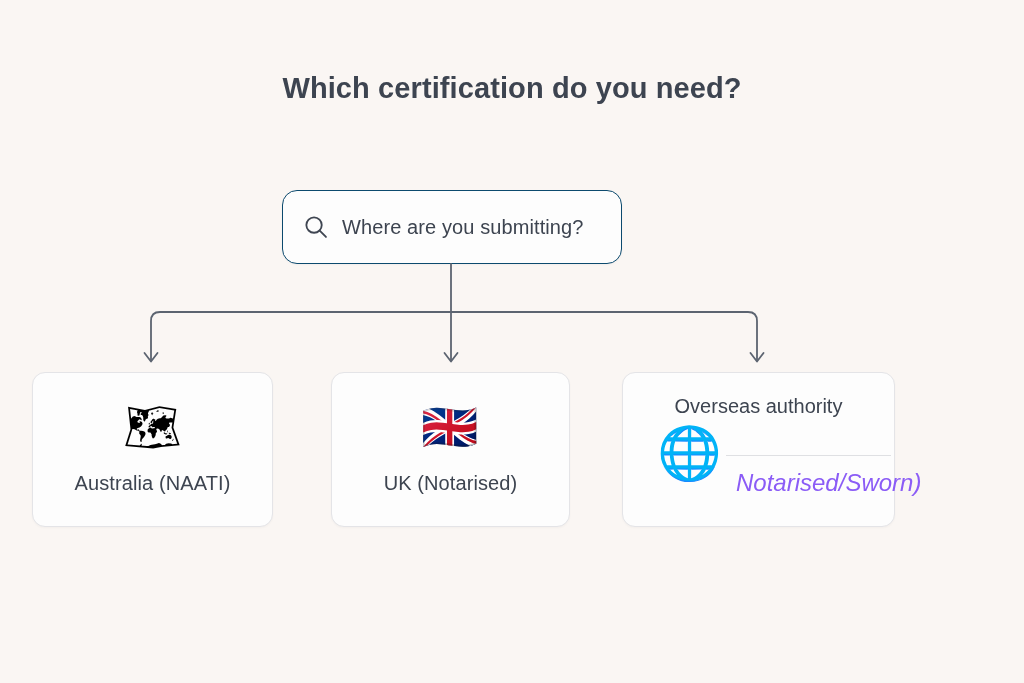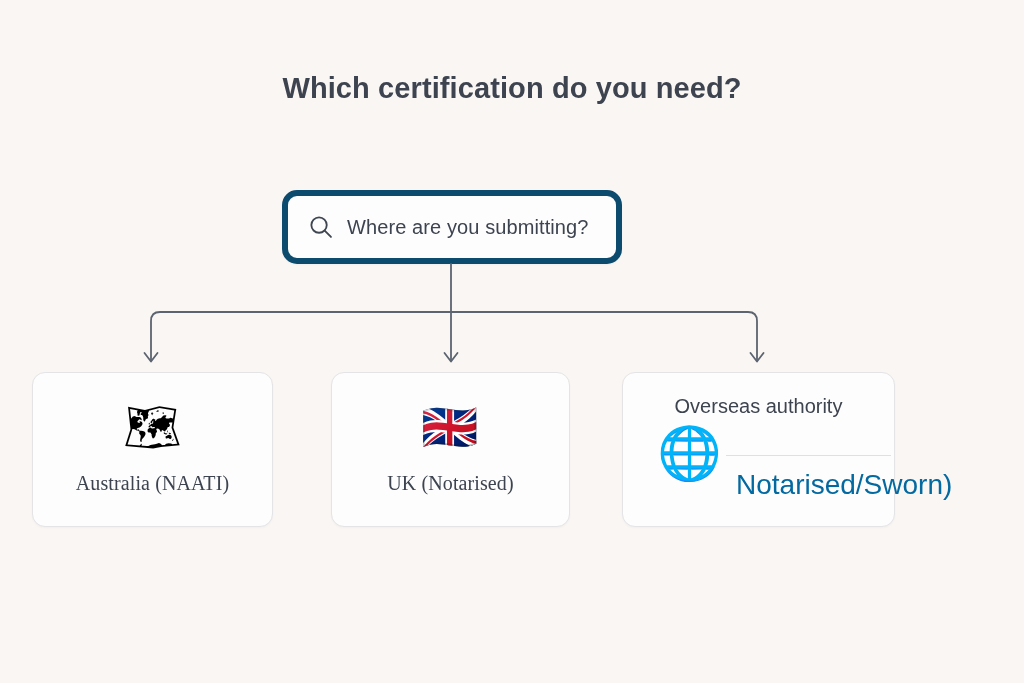--- a/index.html
+++ b/index.html
@@ -35,21 +35,21 @@
 
   
   .search-node {
     position: absolute;
     left: 282px;
     top: 190px;
     width: 340px;
     height: 74px;
     box-sizing: border-box;
     background: #fdfdfd;
-    border: 6px solid #0c4a6e;
+    border: 1px solid #0c4a6e;
     border-radius: 15px;
     display: flex;
     align-items: center;
     padding-left: 20px;
     box-shadow: 0 1px 2px rgba(60, 60, 70, 0.04);
   }
   .search-icon {
     flex: 0 0 auto;
     width: 26px;
     height: 26px;
@@ -100,21 +100,20 @@
     font-size: 46px;
     line-height: 1;
     display: block;
   }
   .card-label {
     margin-top: 22px;
     font-size: 20px;
     color: #3d4450;
     white-space: nowrap;
     letter-spacing: 0.1px;
-    font-family: Liberation Serif, serif;
   }
 
   
   .ov-title {
     position: absolute;
     left: 0;
     right: 0;
     top: 22px;
     text-align: center;
     font-size: 20px;
@@ -133,23 +132,24 @@
     left: 103px;
     top: 82px;
     width: 165px;
     height: 1px;
     background: #dfe0e3;
   }
   .ov-sub {
     position: absolute;
     left: 113px;
     top: 96px;
-    font-size: 28px;
-    color: #0369a1;
+    font-size: 24px;
+    color: #8b5cf6;
     white-space: nowrap;
+    font-style: italic;
   }
 </style>
 </head>
 <body>
 
 <div class="stage">
 
   <div class="page-title">Which certification do you need?</div>
 
   <div class="search-node">

